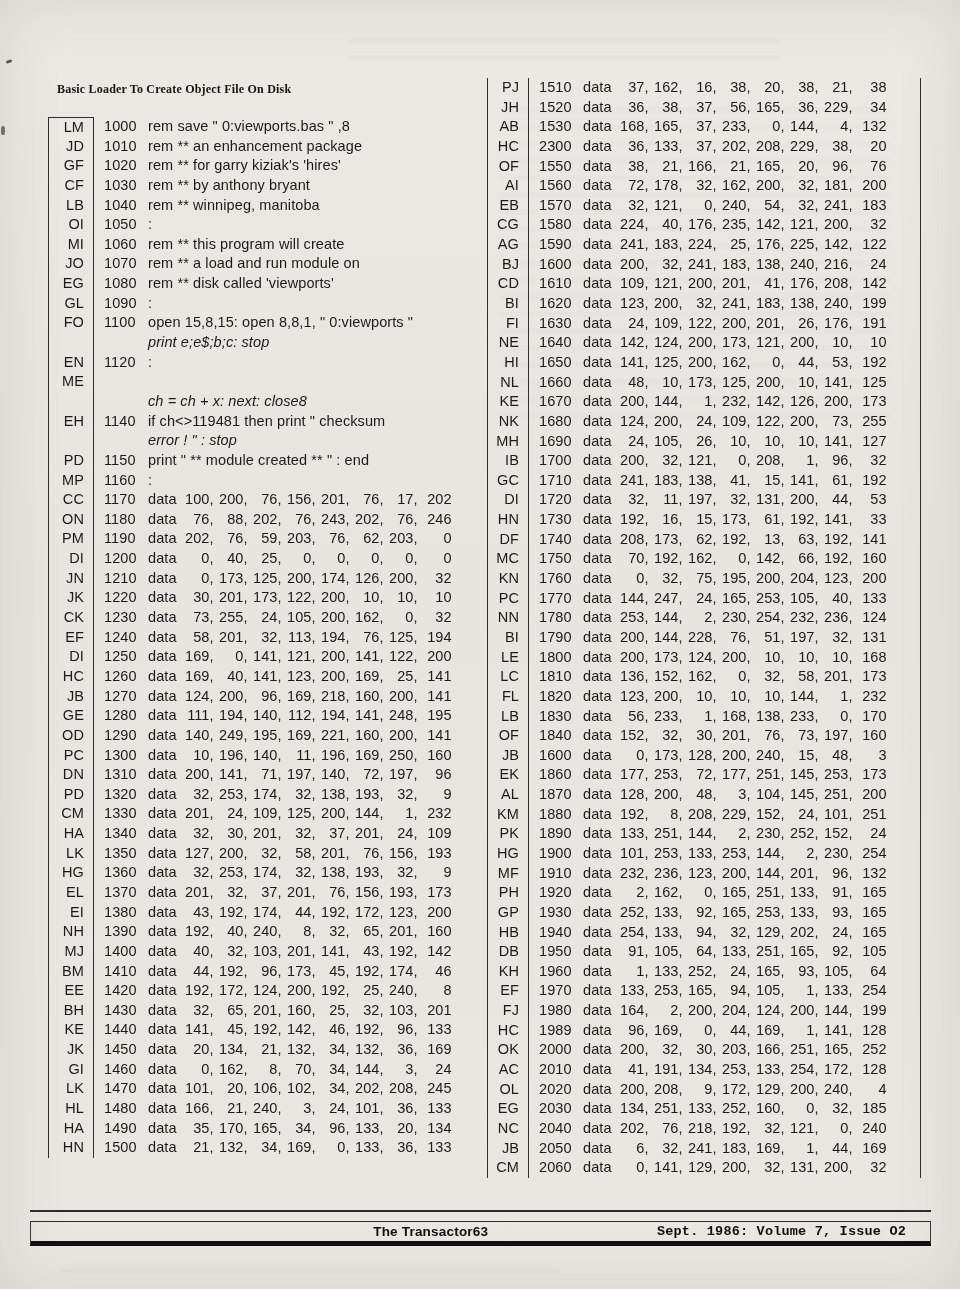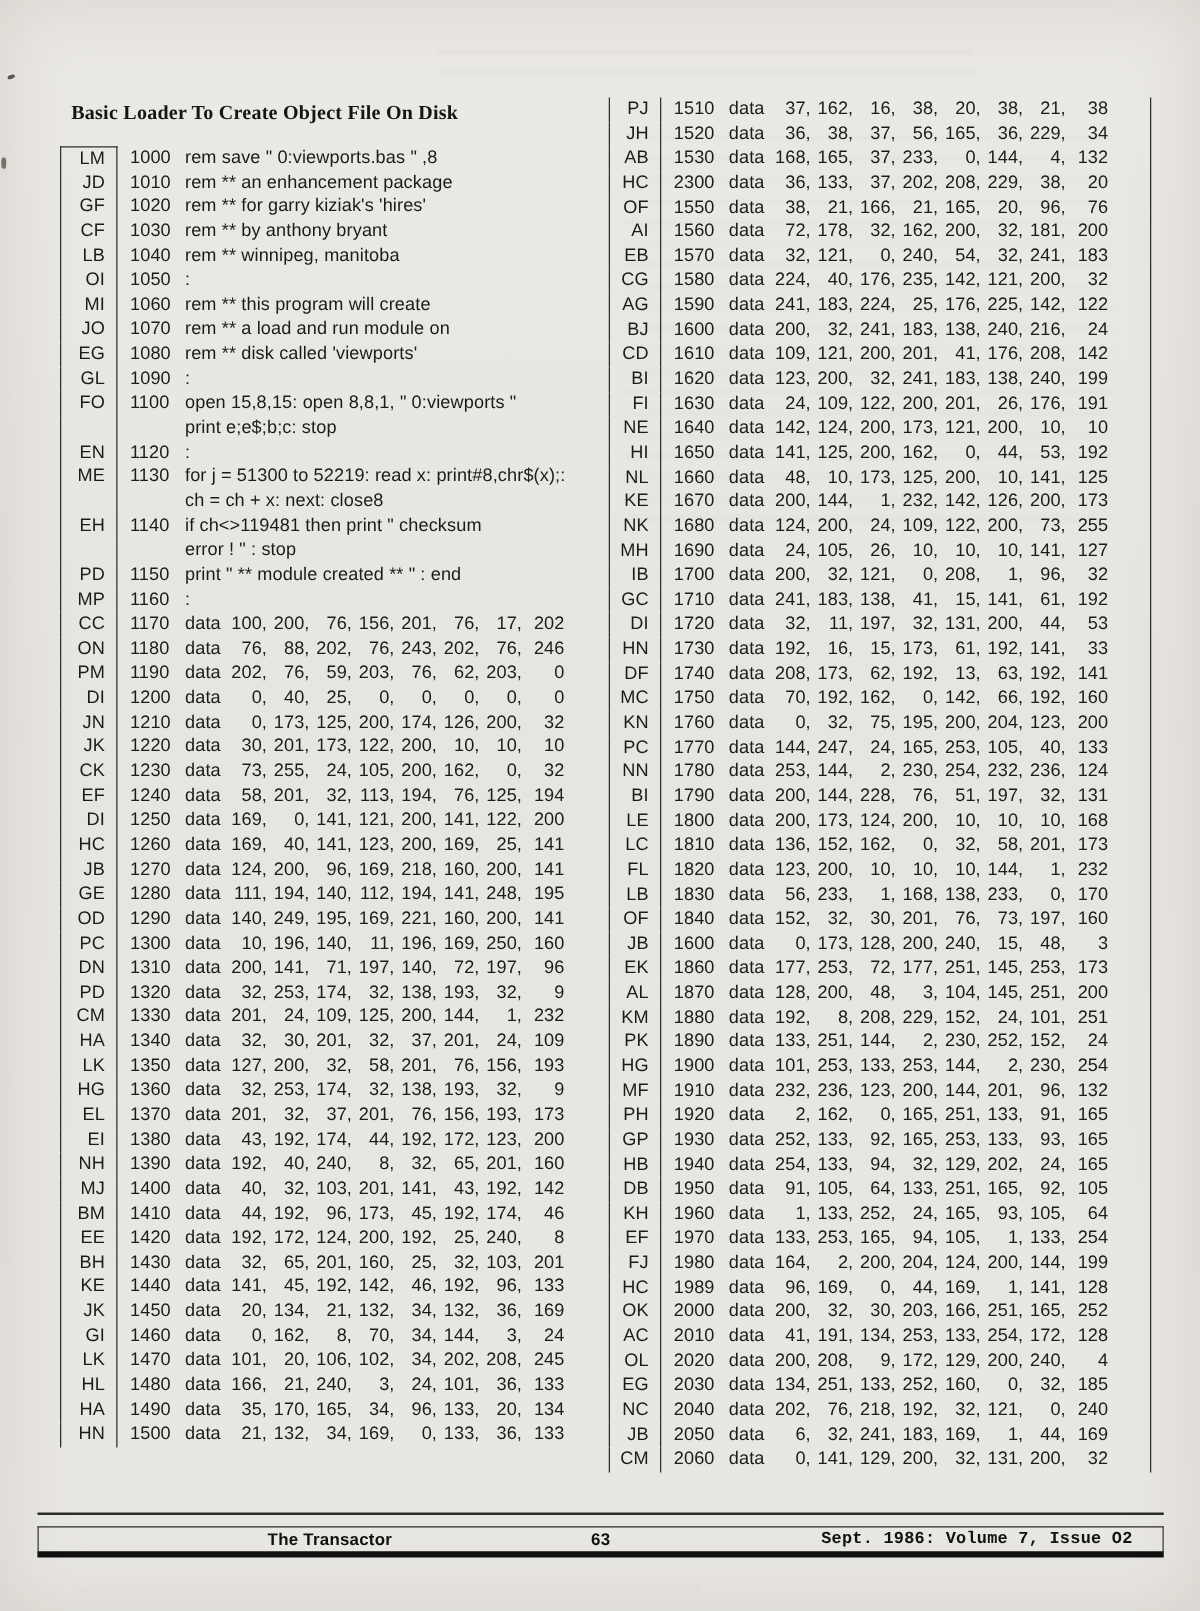--- a/index.html
+++ b/index.html
@@ -13,47 +13,47 @@
   .ghost{position:absolute;filter:blur(1.6px);pointer-events:none;
     background:repeating-linear-gradient(180deg,transparent 0 13px,#8a8a96 13px 17px);}
   .g1{left:350px;top:26px;width:430px;height:42px;opacity:.07;}
   .g2{left:500px;top:95px;width:390px;height:330px;opacity:.045;}
   .g3{left:60px;top:1256px;width:500px;height:22px;opacity:.05;}
   .speck{position:absolute;background:#5a554e;border-radius:40%;}
   .s1{left:6px;top:60px;width:6px;height:3px;transform:rotate(-18deg);}
   .s2{left:1px;top:126px;width:4px;height:9px;opacity:.8;}
 
   .title{position:absolute;left:57px;top:82px;margin:0;
-    font-family:"Liberation Serif",serif;font-weight:bold;font-size:16px;
+    font-family:"Liberation Serif",serif;font-weight:bold;font-size:12px;
     letter-spacing:.2px;color:#151515;}
 
   .col{position:absolute;}
   .col-left{left:48px;top:117px;width:424px;}
   .col-right{left:487px;top:78px;width:433px;border-right:1.6px solid #2e2e2e;}
 
   .row{display:flex;height:19.65px;line-height:19.65px;font-size:14.5px;
     white-space:nowrap;letter-spacing:.1px;}
   .code{flex:0 0 46px;box-sizing:border-box;text-align:right;padding-right:9px;
     border-left:1.6px solid #2e2e2e;border-right:1.6px solid #2e2e2e;}
   .col-right .code{flex-basis:42px;}
   .col-left .row:first-child .code{border-top:1.6px solid #2e2e2e;}
   .body{margin-left:10px;display:flex;}
   .ln{display:inline-block;width:36px;}
   .txt{margin-left:8px;}
   .kw{margin-left:8px;margin-right:3px;}
   .num{display:inline-block;width:34px;text-align:right;}
-  .cont{margin-left:44px;}
+  .cont{margin-left:44px;font-style:italic;}
 
   .footer-topline{position:absolute;left:30px;top:1210px;width:901px;height:2px;background:#2b2b2b;}
   .footer{position:absolute;left:30px;top:1221px;width:901px;height:25px;box-sizing:border-box;
     border-top:1.6px solid #2b2b2b;border-bottom:5px solid #101010;
     border-left:1.2px solid #3a3a3a;border-right:1.2px solid #3a3a3a;
     display:flex;align-items:center;padding:0 24px;
     font-weight:bold;font-size:13.5px;letter-spacing:.2px;color:#111;}
-  .footer .fleft{flex:1;text-align:center;}
+  .footer .fleft{flex:1;text-align:right;}
   .footer .fcenter{flex:0 0 auto;}
   .footer .fright{flex:1;text-align:right;font-family:Liberation Mono, monospace;}
 </style>
 </head>
 <body>
 
 <div class="page">
   <div class="ghost g1"></div>
   <div class="ghost g2"></div>
   <div class="ghost g3"></div>
@@ -148,24 +148,20 @@
       </div>
       <div class="row">
         <span class="code">EN</span>
         <span class="body">
           <span class="ln">1120</span>
           <span class="txt">:</span>
         </span>
       </div>
       <div class="row">
         <span class="code">ME</span>
-        <span class="body">
-          <span class="ln">1130</span>
-          <span class="txt">for j = 51300 to 52219: read x: print#8,chr$(x);:</span>
-        </span>
       </div>
       <div class="row">
         <span class="code"></span>
         <span class="body">
           <span class="cont">ch = ch + x: next: close8</span>
         </span>
       </div>
       <div class="row">
         <span class="code">EH</span>
         <span class="body">

